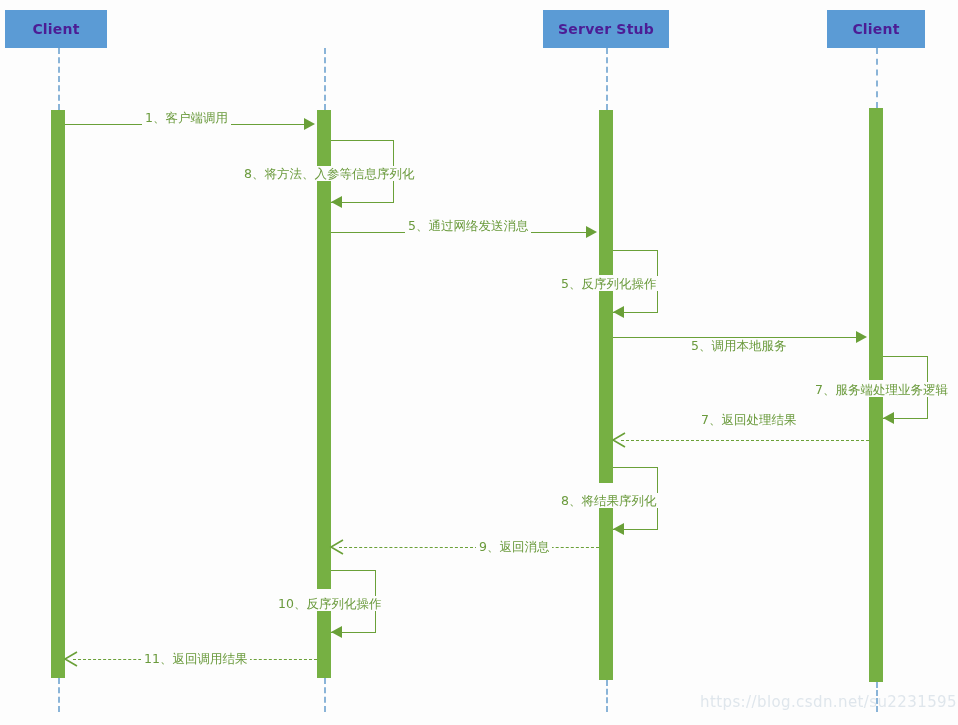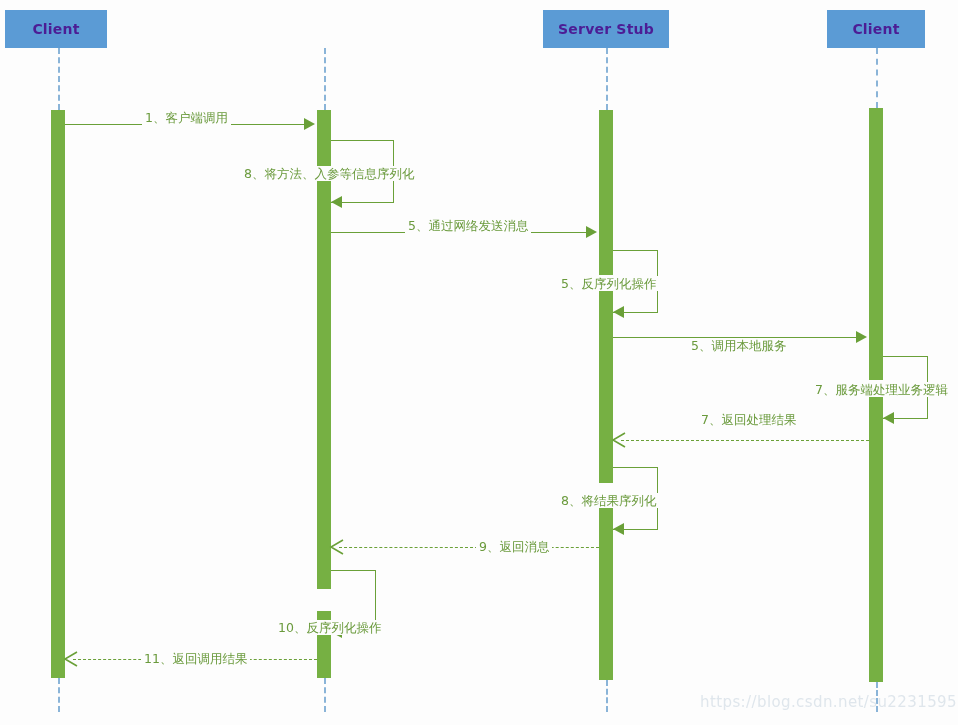--- a/index.html
+++ b/index.html
@@ -196,21 +196,21 @@
     </svg>
   </div>
   <div class="msg-label" style="left:432px; top:539px;margin-left:44px;">9、返回消息</div>
 
   <div class="selfcall" style="left:331px; top:570px; width:45px; height:62px;">
     <div class="seg-top" style="top:0; width:45px;"></div>
     <div class="seg-right" style="left:43.5px; height:62px;"></div>
     <div class="seg-bottom" style="top:62px; width:45px;"></div>
   </div>
   <div class="arrowhead solid-left" style="left:331px; top:626px;"></div>
-  <div class="msg-label" style="left:275px; top:620px;">10、反序列化操作</div>
+  <div class="msg-label" style="left:275px; top:596px;">10、反序列化操作</div>
 
   <div class="msg-line dashed" style="left:73px; top:659px; width:244px;"></div>
   <div class="arrowhead open-left" style="left:63px; top:650px;">
     <svg width="16" height="18" viewBox="0 0 16 18">
       <polyline points="14,2 2,9 14,16" fill="none" stroke="#6aa038" stroke-width="1.6"></polyline>
     </svg>
   </div>
   <div class="msg-label" style="left:141px; top:651px;">11、返回调用结果</div>
 
   <div class="watermark" style="left:700px; top:693px;">https://blog.csdn.net/su2231595742</div>

